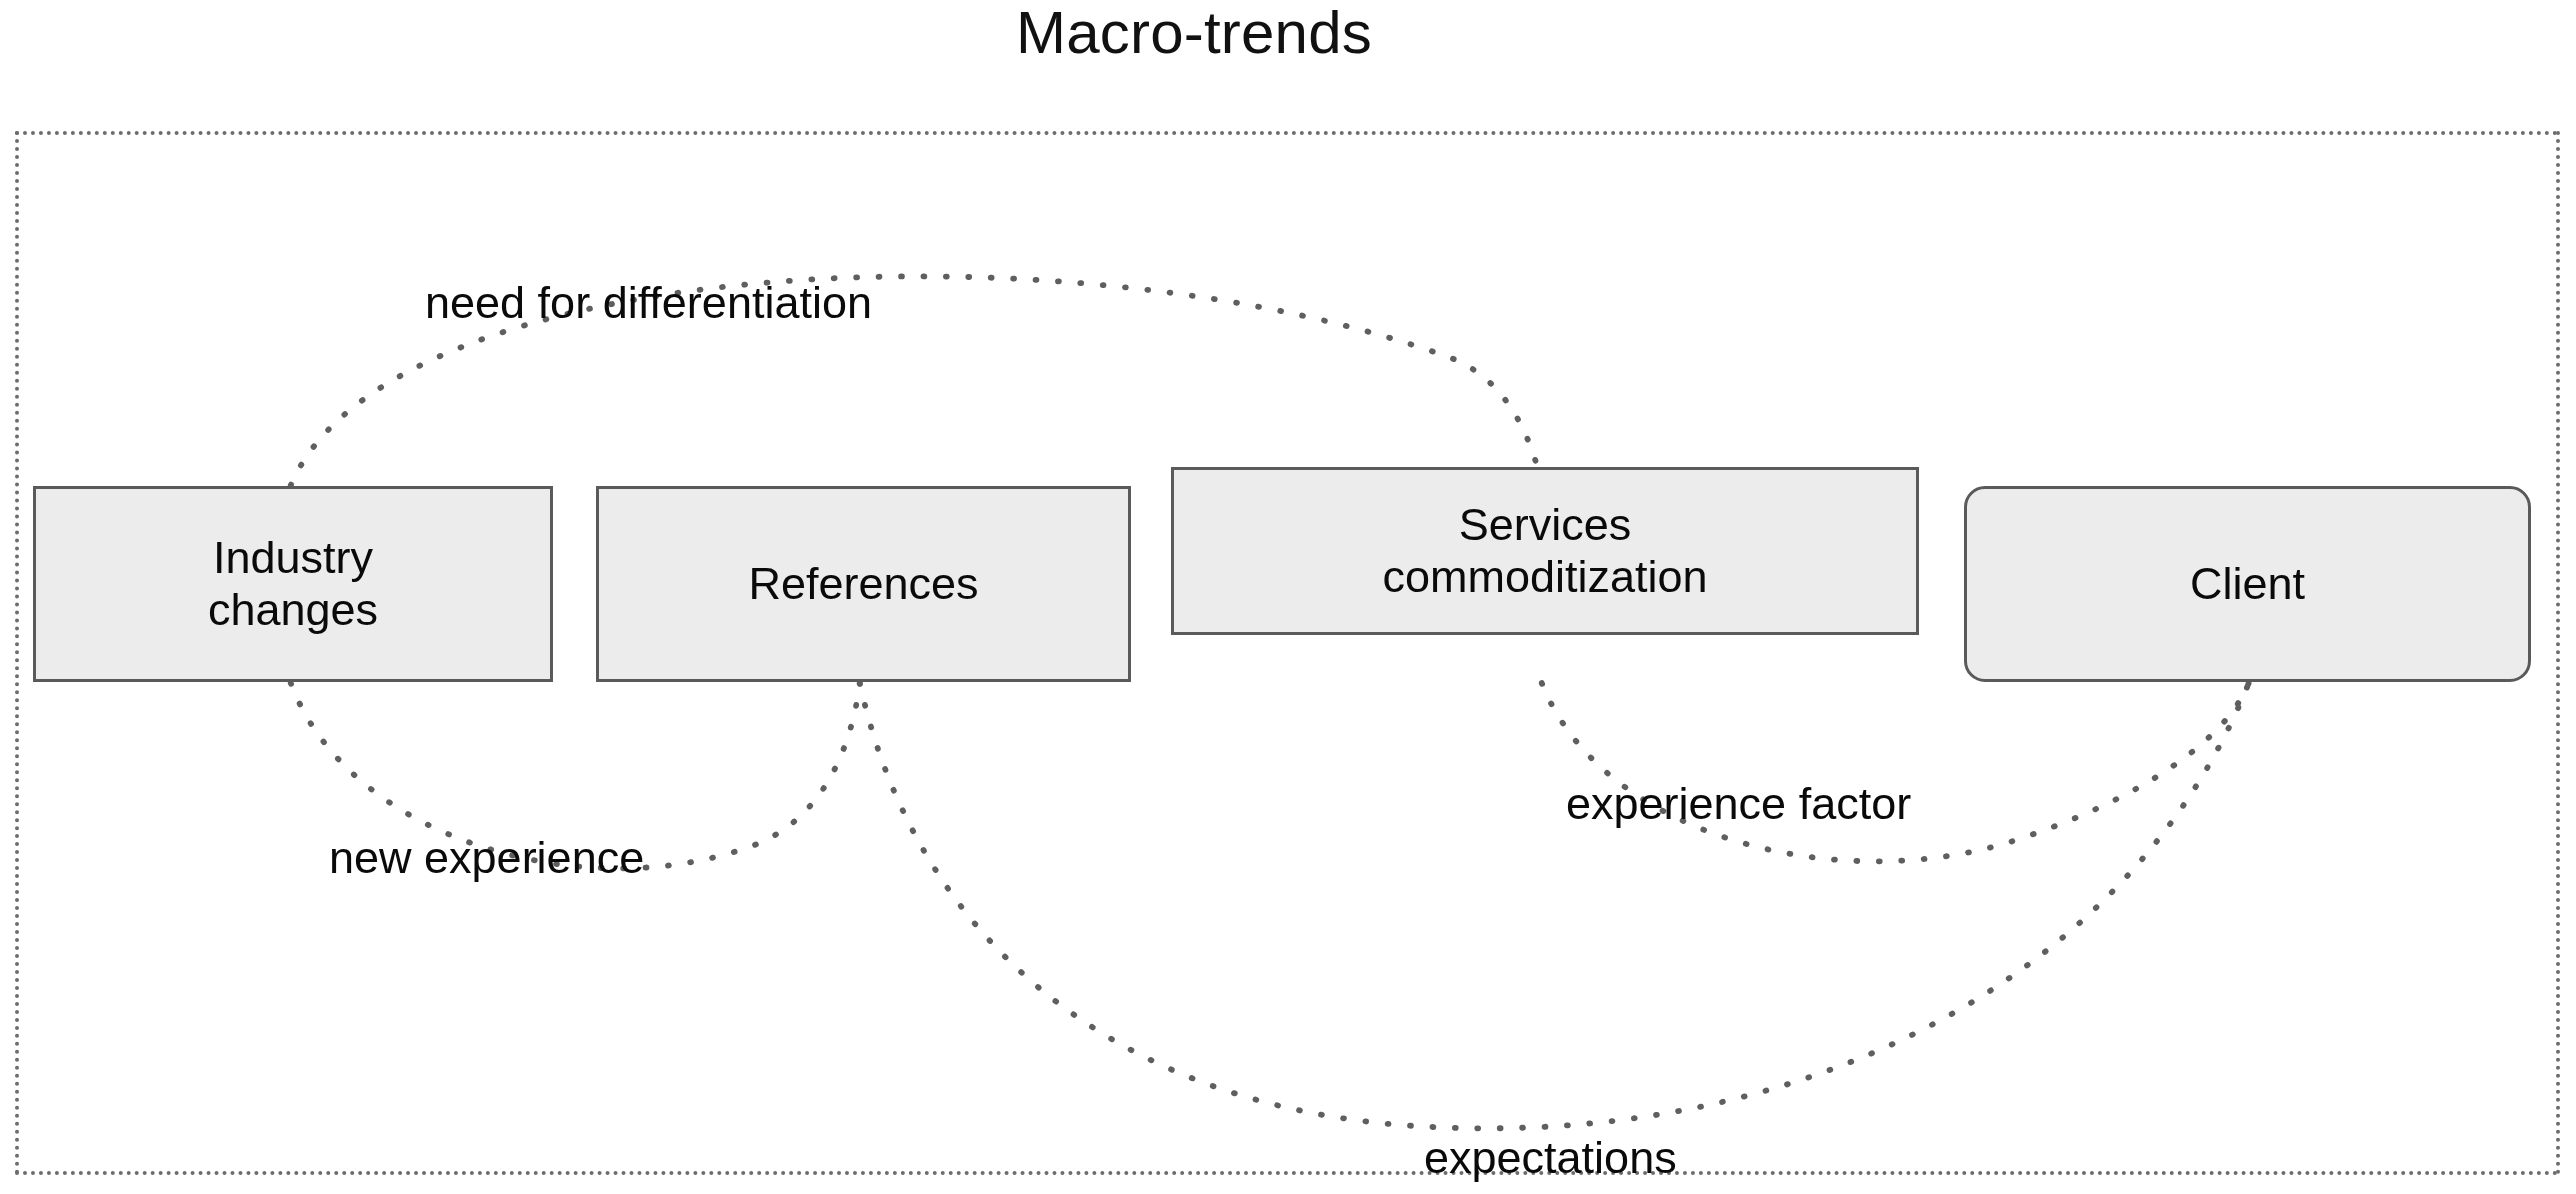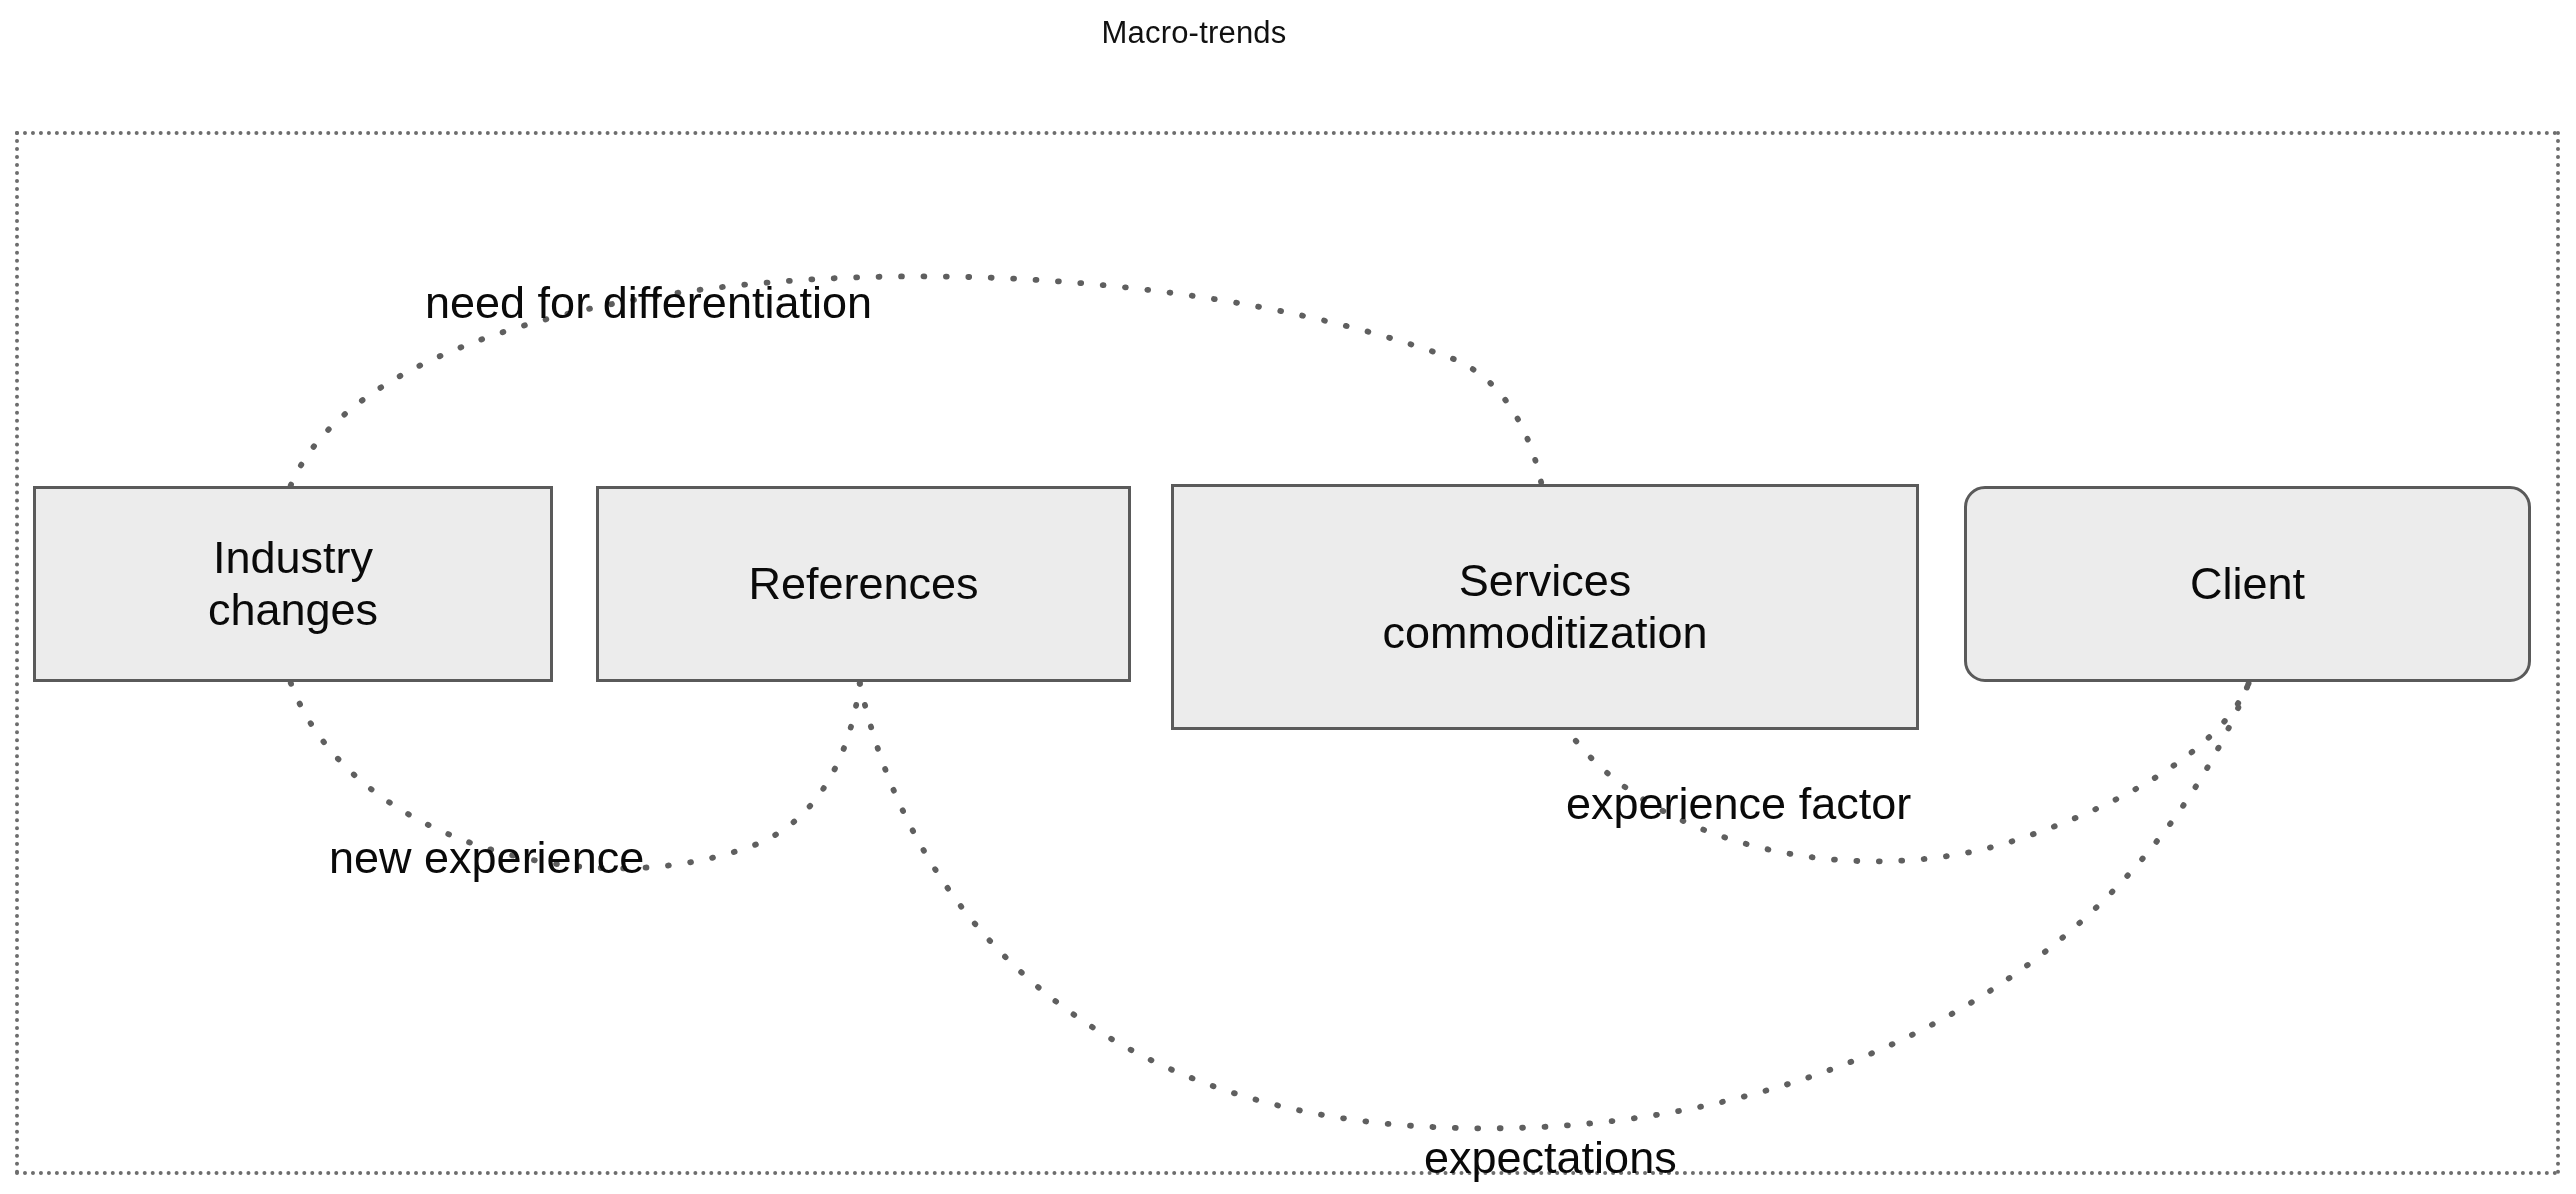--- a/index.html
+++ b/index.html
@@ -17,21 +17,21 @@
     height: 1195px;
     background: #ffffff;
     overflow: hidden;
   }
   #diagram-title {
     position: absolute;
     left: 0;
     top: 5px;
     width: 2388px;
     text-align: center;
-    font-size: 31px;
+    font-size: 60px;
     line-height: 56px;
     color: #111111;
     letter-spacing: 0.2px;
   }
   #outer-frame {
     position: absolute;
     left: 15px;
     top: 131px;
     width: 2545px;
     height: 1044px;
@@ -59,21 +59,21 @@
   }
   .node-label {
     font-size: 45px;
     line-height: 52px;
     color: #0a0a0a;
     white-space: pre-line;
     padding: 0 8.3px;
   }
   #box-industry   { left: 33px;   top: 486px; width: 520px; height: 196px; }
   #box-references { left: 596px;  top: 486px; width: 535px; height: 196px; text-align: right; }
-  #box-services   { left: 1171px; top: 484px; width: 748px; height: 246px; }
+  #box-services   { left: 1171px; top: 467px; width: 748px; height: 168px; }
   #box-client     { left: 1964px; top: 486px; width: 567px; height: 196px; border-radius: 21px; }
 
   .edge-label {
     position: absolute;
     font-size: 45px;
     line-height: 52px;
     color: #0a0a0a;
     white-space: nowrap;
   }
   #label-need-for-differentiation { left: 425px;  top: 277px;  }

